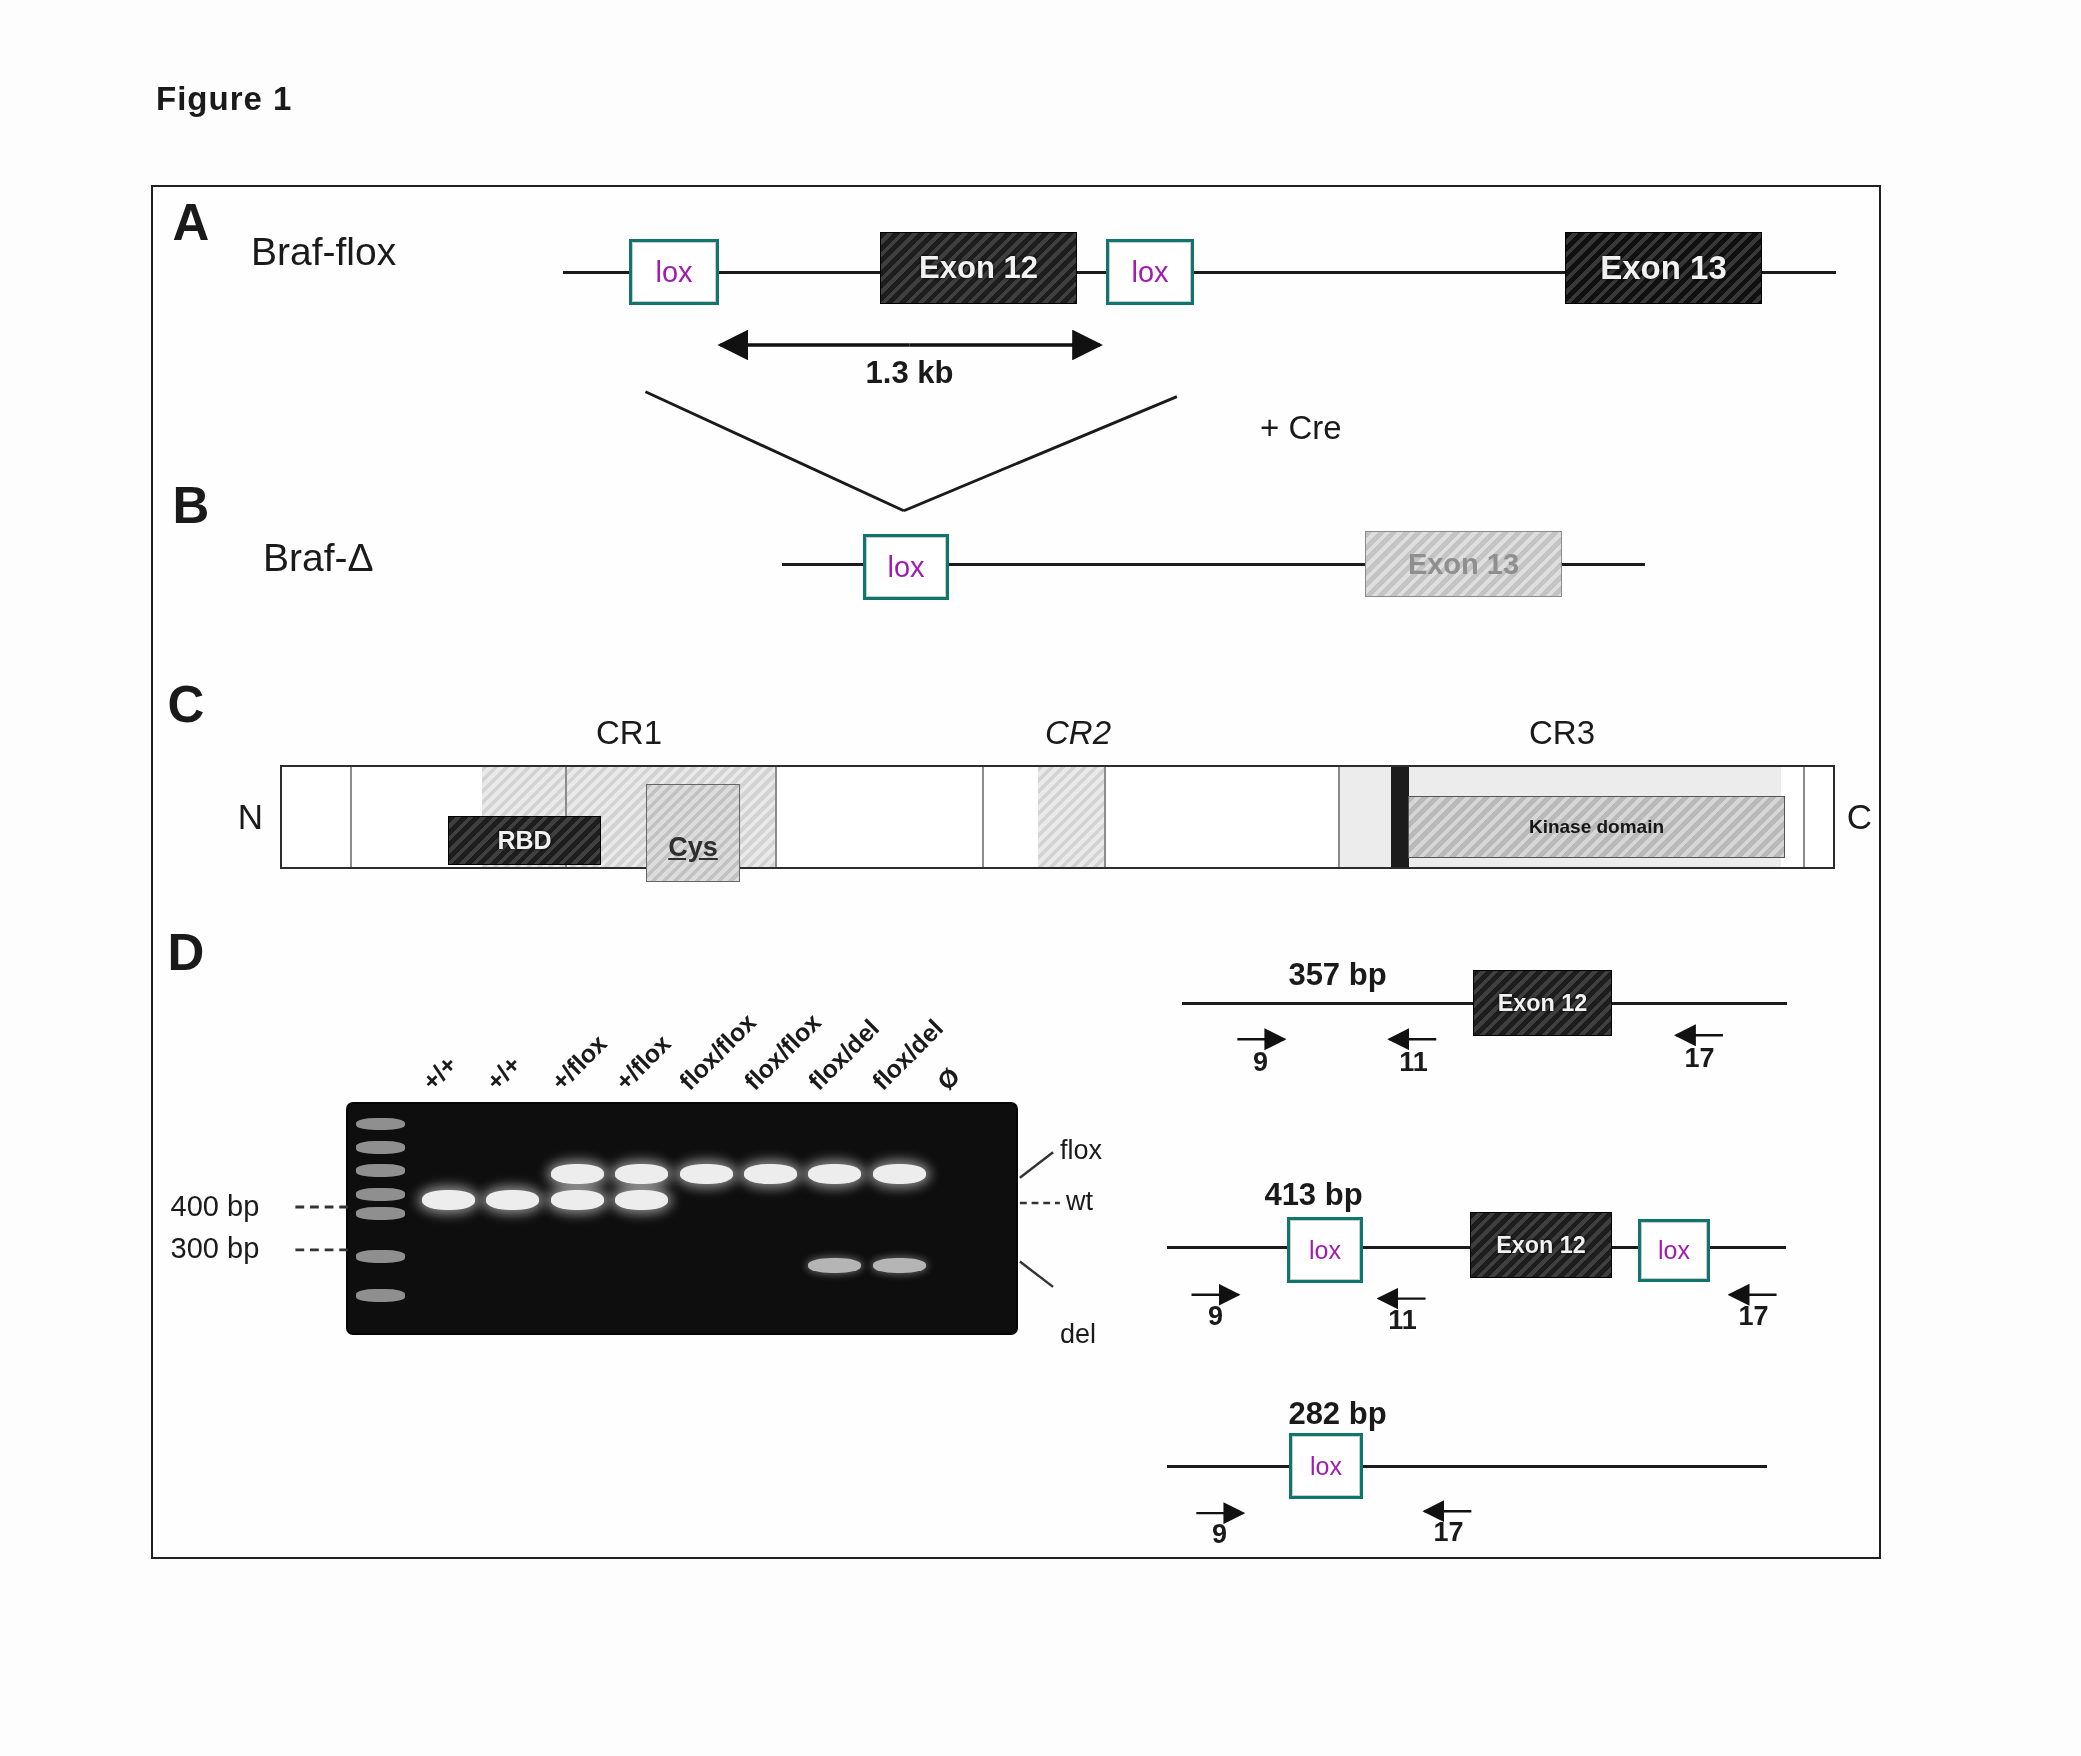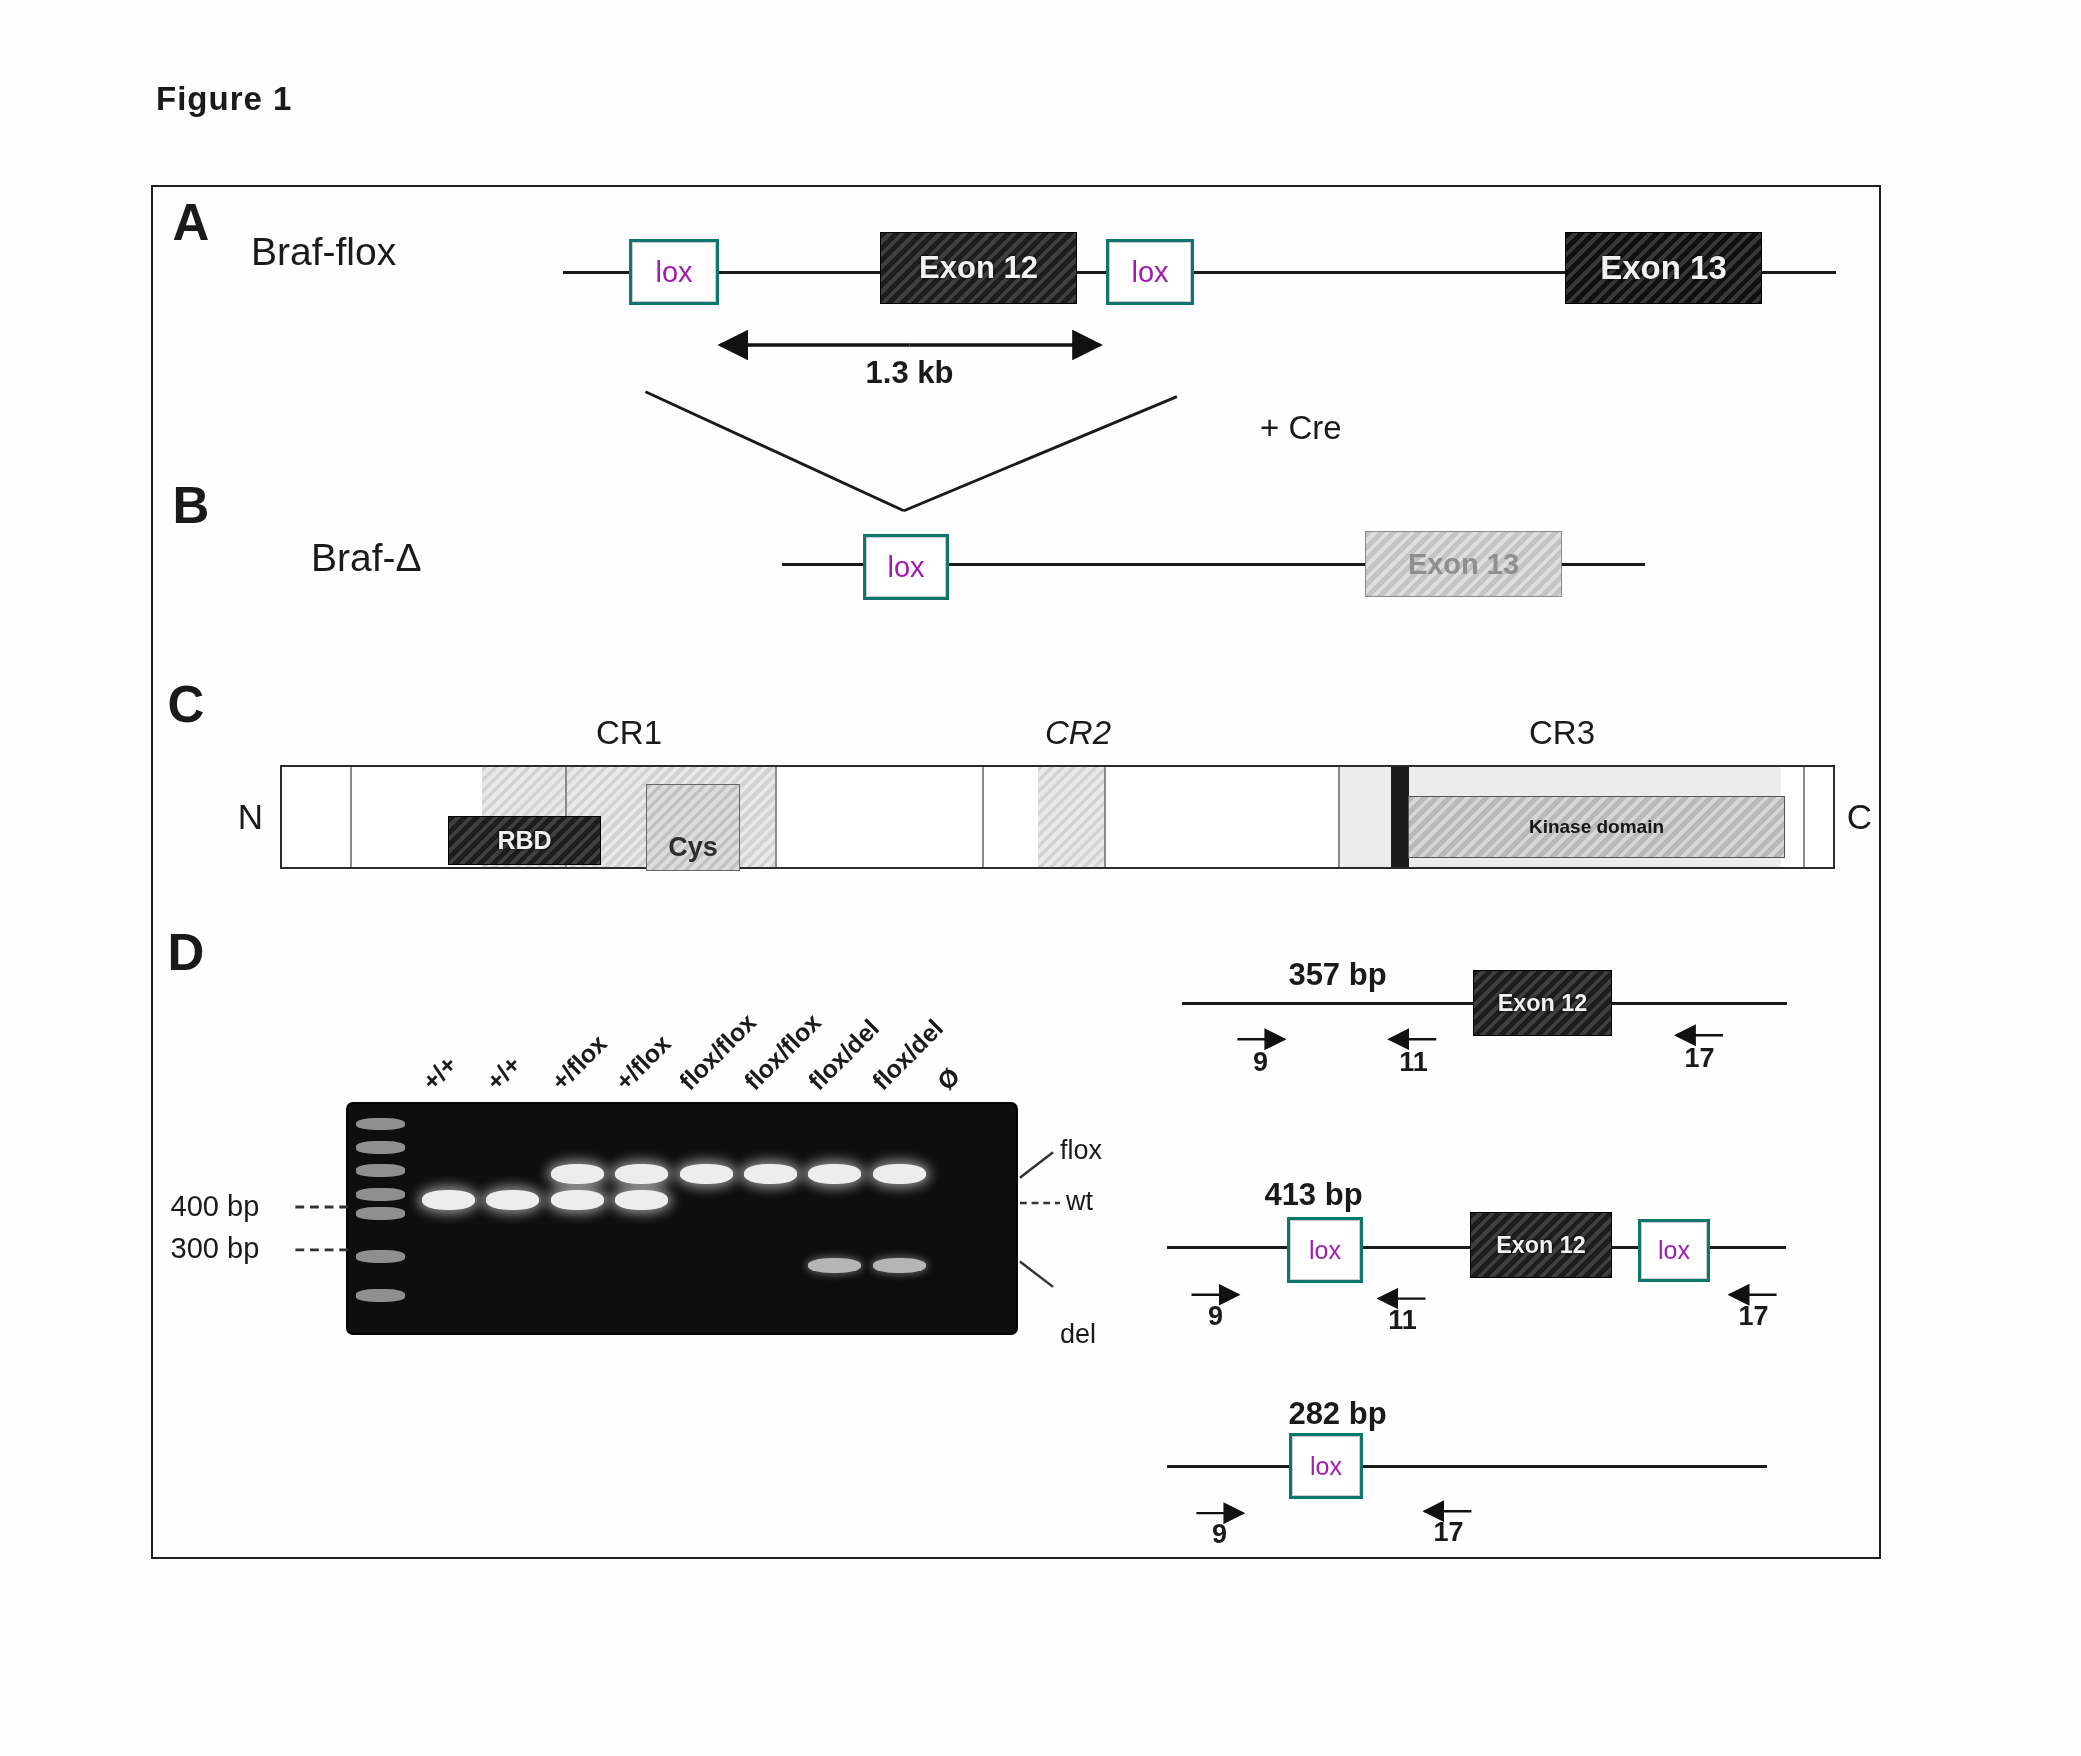--- a/index.html
+++ b/index.html
@@ -17,22 +17,22 @@
   .exon-13a{background:repeating-linear-gradient(135deg,#101010 0px,#101010 4.9px,#383838 4.9px,#383838 8.8px);font-size:33px;}
   .exon-gray{position:absolute;display:flex;align-items:center;justify-content:center;border:1px solid #8a8a8a;color:#8f8f8f;font-weight:700;font-size:29px;
     background:repeating-linear-gradient(135deg,#c4c4c4 0px,#c4c4c4 4.9px,#dedede 4.9px,#dedede 8.8px);}
   .protein-bar{position:absolute;border:2px solid #2c2c2c;background:#fff;}
   .hatch-light{position:absolute;background:repeating-linear-gradient(135deg,#d3d3d3 0px,#d3d3d3 3.9px,#e9e9e9 3.9px,#e9e9e9 7.8px);}
   .region-flat{position:absolute;background:#ececec;}
   .vdiv{position:absolute;width:2px;background:#8b8b8b;top:0;height:100%;}
   .dark-stripe{position:absolute;background:#1c1c1c;}
   .kinase{position:absolute;display:flex;align-items:center;justify-content:center;border:1px solid #555;color:#161616;font-size:19px;font-weight:700;
     background:repeating-linear-gradient(135deg,#b9b9b9 0px,#b9b9b9 4.9px,#d6d6d6 4.9px,#d6d6d6 8.8px);}
-  .cys-box{position:absolute;display:flex;align-items:flex-end;justify-content:center;padding-bottom:7px;border:1px solid #666;color:#2e2e2e;font-size:27px;font-weight:700;
-    background:repeating-linear-gradient(135deg,#c2c2c2 0px,#c2c2c2 3.9px,#dcdcdc 3.9px,#dcdcdc 7.8px);}
+  .cys-box{position:absolute;display:flex;align-items:flex-end;justify-content:center;padding-bottom:18px;border:1px solid #666;color:#2e2e2e;font-size:27px;font-weight:700;
+    background:repeating-linear-gradient(135deg,#c2c2c2 0px,#c2c2c2 3.9px,#dcdcdc 3.9px,#dcdcdc 7.8px);text-decoration:underline;}
   .crlabel{font-size:33px;width:156px;text-align:center;}
   .terminus{font-size:35px;width:43px;text-align:center;}
   .gel{position:absolute;background:#0e0e0e;border-radius:4.9px;box-shadow:0 0 0 2px #050505;}
   .gel-band{position:absolute;width:53px;height:19.5px;background:#ededed;border-radius:45%;box-shadow:0 0 11.7px 3.9px rgba(245,245,245,.55);}
   .gel-band.faint{background:#b5b5b5;height:14.6px;box-shadow:0 0 7.8px 2px rgba(200,200,200,.4);}
   .ladder-band{position:absolute;left:7.8px;width:49px;height:12.7px;background:#9d9d9d;border-radius:40%;opacity:.9;}
   .lane-label{position:absolute;top:880px;height:29px;line-height:29px;font-size:25px;font-weight:600;white-space:nowrap;transform-origin:0 100%;transform:rotate(-45deg);}
   .marker-label{font-size:29px;}
   .band-label{font-size:27px;}
   .size-label{font-size:31px;font-weight:700;width:195px;text-align:center;}
@@ -52,21 +52,21 @@
     <div class="t gene-name" style="left:98px;top:43px;">Braf-flox</div>
     <div class="hline" style="left:410px;top:84px;width:1273px;"></div>
     <div class="box" style="left:476px;top:52px;width:84px;height:60px;">lox</div>
     <div class="exon-dark" style="left:727px;top:45px;width:195px;height:70px;">Exon 12</div>
     <div class="box" style="left:953px;top:52px;width:82px;height:60px;">lox</div>
     <div class="exon-dark exon-13a" style="left:1412px;top:45px;width:195px;height:70px;">Exon 13</div>
     <div class="t size-label" style="left:659px;top:168px;">1.3 kb</div>
     <div class="t" style="left:1107px;top:222px;font-size:33px;">+ Cre</div>
 
     <div class="t panel-label" style="left:19.5px;top:289px;">B</div>
-    <div class="t gene-name" style="left:110px;top:349px;margin-left:48px;">Braf-Δ</div>
+    <div class="t gene-name" style="left:110px;top:349px;">Braf-Δ</div>
     <div class="hline" style="left:629px;top:376px;width:863px;"></div>
     <div class="box" style="left:710px;top:347px;width:80px;height:60px;">lox</div>
     <div class="exon-gray" style="left:1212px;top:344px;width:195px;height:64px;">Exon 13</div>
 
     <div class="t panel-label" style="left:14.6px;top:488px;">C</div>
     <div class="t crlabel" style="left:398px;top:527px;">CR1</div>
     <div class="t crlabel" style="left:847px;top:527px;font-style:italic;">CR2</div>
     <div class="t crlabel" style="left:1331px;top:527px;">CR3</div>
     <div class="t terminus" style="left:76px;top:610px;">N</div>
     <div class="t terminus" style="left:1685px;top:610px;">C</div>

